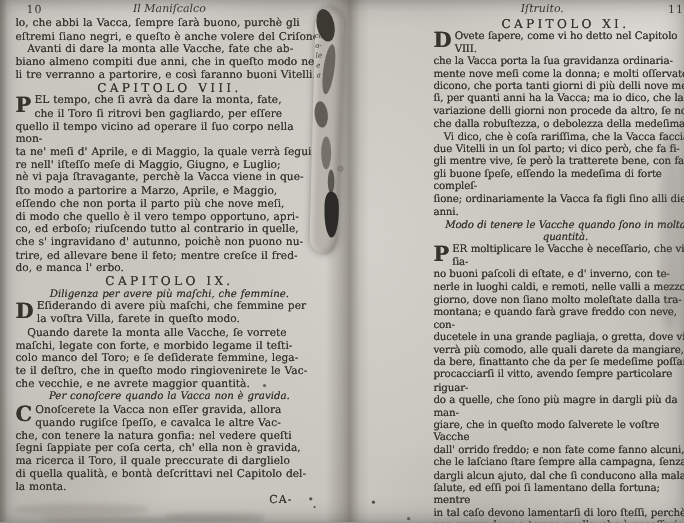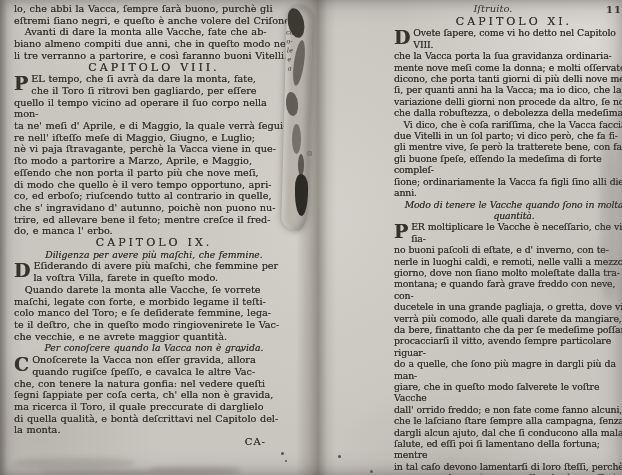--- a/index.html
+++ b/index.html
@@ -86,20 +86,24 @@
   .sm3{left:40px;top:470px;width:200px;height:5px;background:rgba(112,108,99,.28);}
   .sm4{left:600px;top:120px;width:16px;height:180px;filter:blur(3px);background:rgba(112,108,99,.18);}
   .edge-left{position:absolute;left:0;top:0;width:7px;height:475px;background:linear-gradient(90deg,rgba(105,101,93,.45),rgba(105,101,93,0));}
 </style>
 </head>
 <body>
 
 <div class="scan">
 
   <div class="page" id="left-page">
+    <div class="page-head">
+      <span class="pnum" style="left:10px;">10</span>
+      <span class="runtitle">Il Maniſcalco</span>
+    </div>
     <div class="body-text">
       <div class="para">
           <span class="lines">lo, che abbi la Vacca, ſempre ſarà buono, purchè gli
 eſtremi ſiano negri, e queſto è anche volere del Criſone.
    Avanti di dare la monta alle Vacche, fate che ab-
 biano almeno compiti due anni, che in queſto modo nel-
 li tre verranno a partorire, e così faranno buoni Vitelli.</span>
         </div>
       <div class="chap">CAPITOLO VIII.</div>
       <div class="para">
@@ -141,21 +145,21 @@
 di quella qualità, e bontà deſcrittavi nel Capitolo del-
 la monta.</span>
         </div>
       <div class="catch">CA-</div>
     </div>
   </div>
 
   <div class="page" id="right-page">
     <div class="page-head">
       <span class="runtitle">Iſtruito.</span>
-      <span class="pnum" style="right:12px;font-weight:bold;">11</span>
+      <span class="pnum" style="right:12px;">11</span>
     </div>
     <div class="body-text">
       <div class="chap">CAPITOLO XI.</div>
       <div class="para">
           <span class="dcap">D</span>
           <span class="lines">Ovete ſapere, come vi ho detto nel Capitolo VIII.
 che la Vacca porta la ſua gravidanza ordinaria-
 mente nove meſi come la donna; e molti oſſervatori
 dicono, che porta tanti giorni di più delli nove me-
 ſi, per quanti anni ha la Vacca; ma io dico, che la

